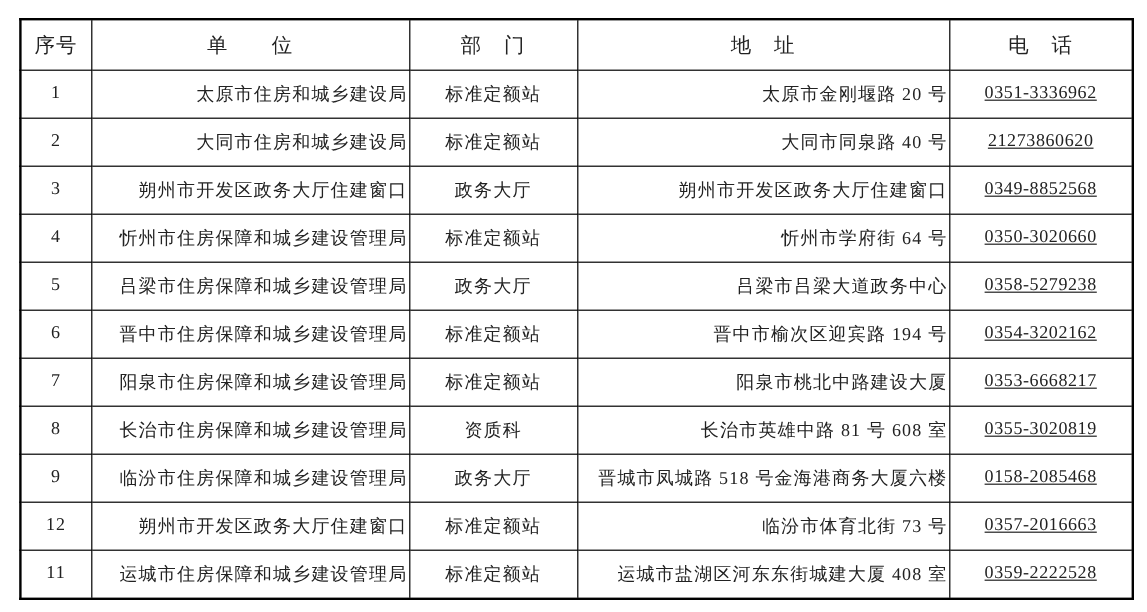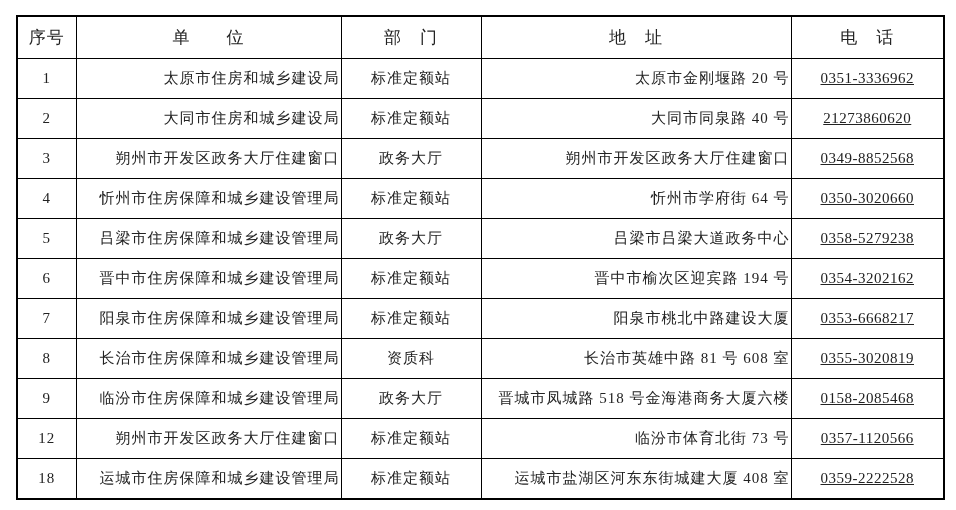--- a/index.html
+++ b/index.html
@@ -130,23 +130,23 @@
       <td class="cell-unit">临汾市住房保障和城乡建设管理局</td>
       <td class="cell-dept">政务大厅</td>
       <td class="cell-addr">晋城市凤城路 518 号金海港商务大厦六楼</td>
       <td class="cell-phone">0158-2085468</td>
     </tr>
     <tr>
       <td class="cell-no">12</td>
       <td class="cell-unit">朔州市开发区政务大厅住建窗口</td>
       <td class="cell-dept">标准定额站</td>
       <td class="cell-addr">临汾市体育北街 73 号</td>
-      <td class="cell-phone">0357-1120566</td>
+      <td class="cell-phone">0357-2016663</td>
     </tr>
     <tr>
-      <td class="cell-no">18</td>
+      <td class="cell-no">11</td>
       <td class="cell-unit">运城市住房保障和城乡建设管理局</td>
       <td class="cell-dept">标准定额站</td>
       <td class="cell-addr">运城市盐湖区河东东街城建大厦 408 室</td>
       <td class="cell-phone">0359-2222528</td>
     </tr>
   </tbody>
 </table>
 
 </body></html>

